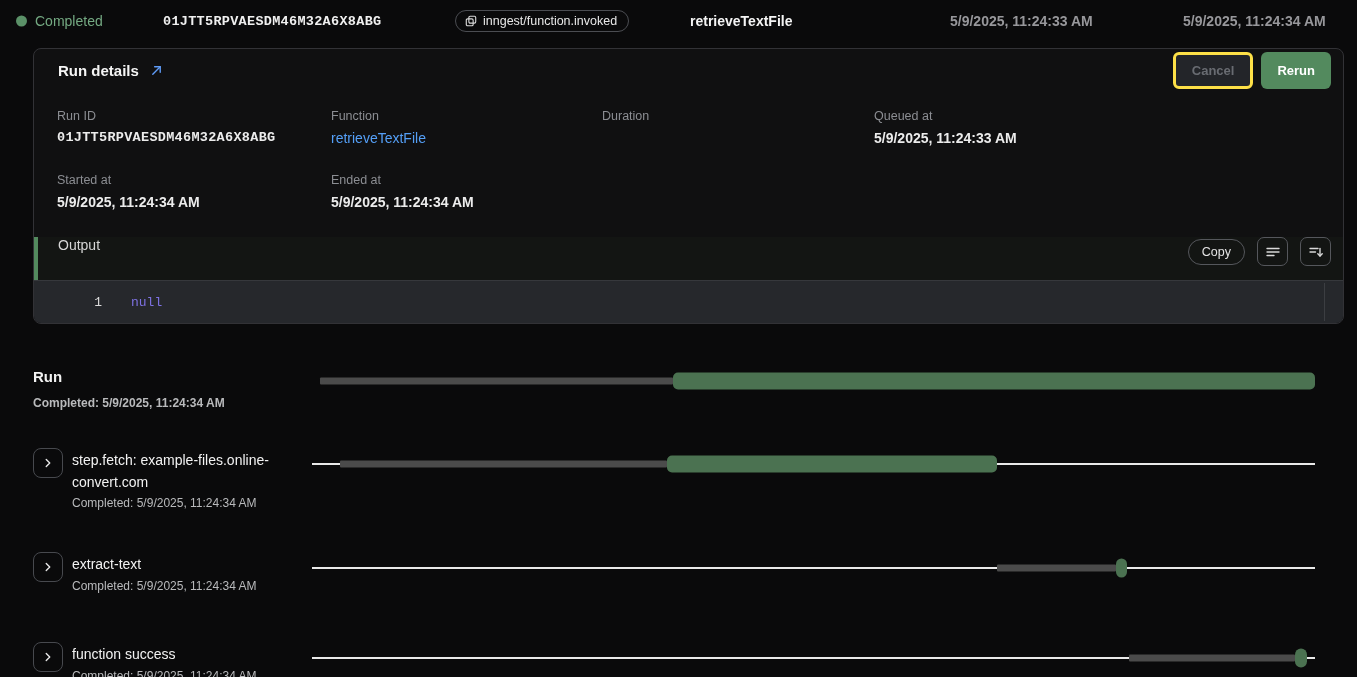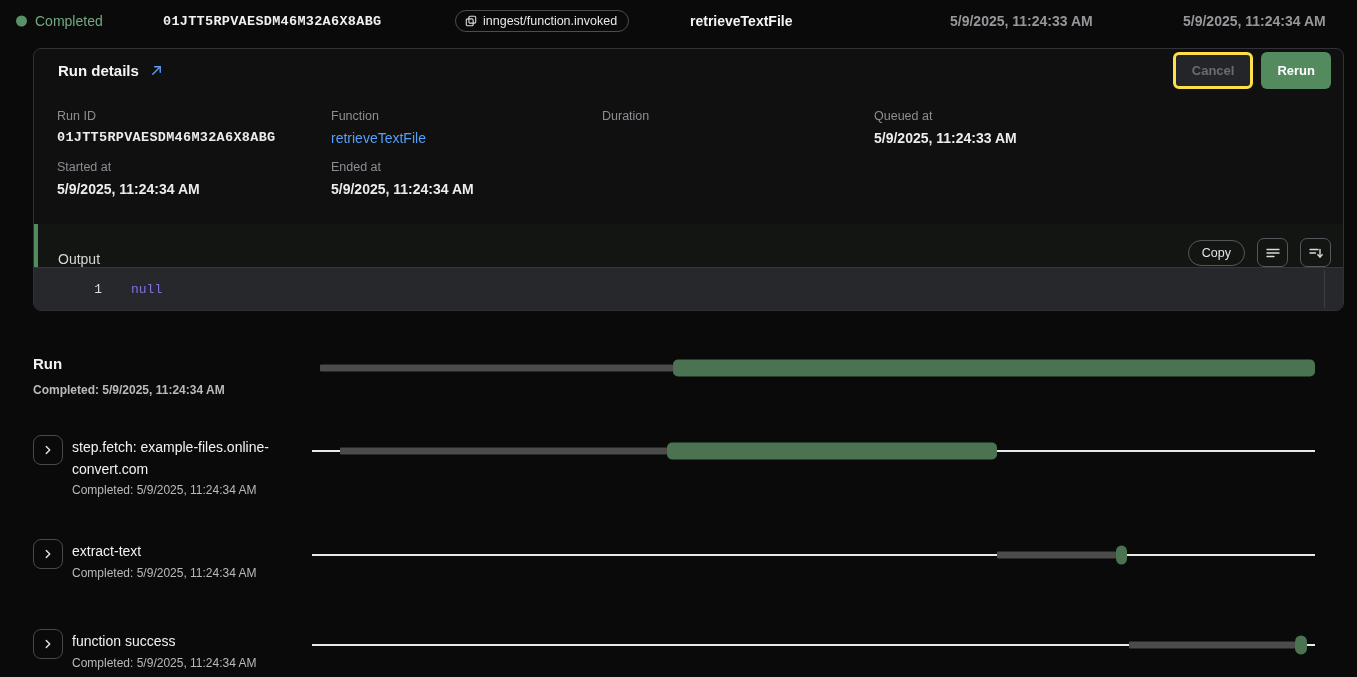--- a/index.html
+++ b/index.html
@@ -31,27 +31,27 @@
   .panel-header { height:42px; display:flex; align-items:center; padding:0 12px 0 24px; }
   .panel-title { font-size:15px; font-weight:700; color:#f5f5f5; }
   .ext-link { margin-left:11px; display:inline-flex; cursor:pointer; }
   .panel-actions { margin-left:auto; display:flex; gap:8px; }
   .btn { border:none; border-radius:6px; padding:8px 16px; font-size:13px; font-weight:600;
     font-family:"Liberation Sans",sans-serif; cursor:pointer; }
   .btn-cancel { background:#232529; color:#696c72; border:3px solid #fde047; }
   .btn-rerun { background:#538a5e; color:#ffffff; }
 
   .fields { padding:18px 24px 27px 23px; display:grid;
-    grid-template-columns:274px 271px 272px 1fr; row-gap:14px; }
+    grid-template-columns:274px 271px 272px 1fr; row-gap:27px; }
   .f-label { font-size:12.5px; color:#8c8e93; margin-bottom:7px; }
   .f-value { font-size:14px; font-weight:700; color:#ececec; }
   .f-value.mono { font-size:13.5px; letter-spacing:.3px; }
   .f-value.link { color:#549ff7; font-weight:400; cursor:pointer; }
 
-  .output-header { position:relative; height:43px; display:flex; align-items:flex-end;
+  .output-header { position:relative; height:43px; display:flex; align-items:flex-start;
     padding:0 12px 0 24px; background:#131513; }
   .output-accent { position:absolute; left:0; top:0; bottom:0; width:4px; background:#538a5e; }
   .output-title { font-size:14px; color:#d6d6d6; font-weight:500; }
   .output-actions { margin-left:auto; display:flex; align-items:center; gap:12px; }
   .copy-btn { background:transparent; border:1px solid #55575c; border-radius:999px;
     padding:5px 13px; font-size:12.5px; color:#e3e3e3; font-family:"Liberation Sans",sans-serif; cursor:pointer; }
   .icon-btn { width:31px; height:29px; background:transparent; border:1px solid #55575c;
     border-radius:7px; display:flex; align-items:center; justify-content:center; cursor:pointer; }
 
   .code-area { position:relative; height:43px; background:#26282c; border-top:1px solid #36383c;

